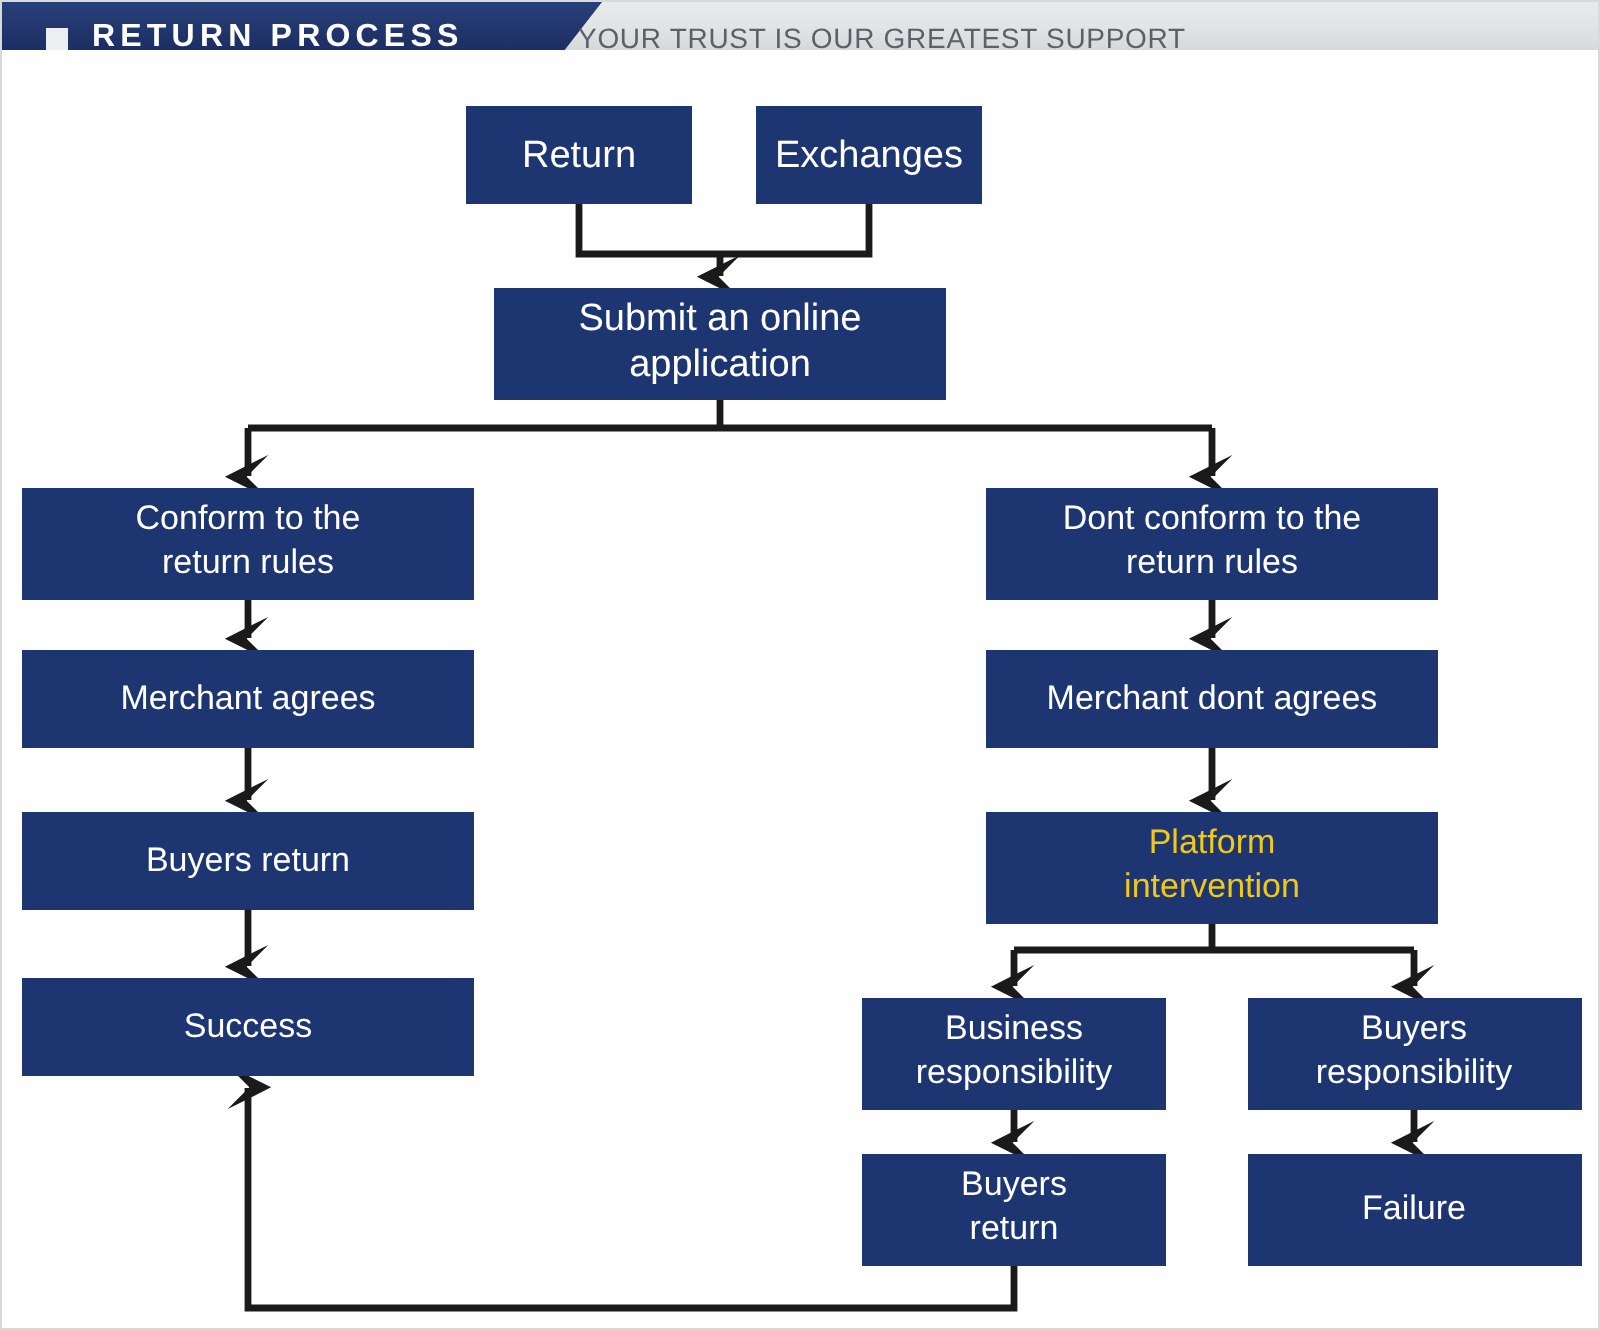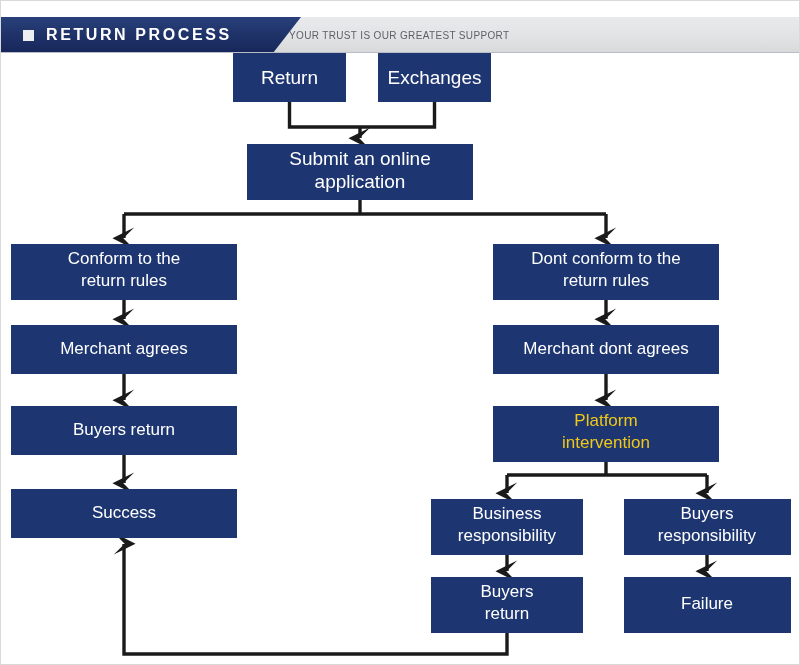--- a/index.html
+++ b/index.html
@@ -17,23 +17,23 @@
     background: #ffffff;
     border: 1px solid #d9d9d9;
     box-sizing: border-box;
     overflow: hidden;
   }
 
   
   #header-bar {
     position: absolute;
     left: 0;
-    top: 16px;
-    width: 800px;
-    height: 36px;
+    top: 0;
+    width: 800px;
+    height: 24px;
     background: linear-gradient(to bottom, #e9eaec 0%, #e2e3e5 55%, #d7d8da 100%);
     overflow: hidden;
   }
   #header-bar-underline {
     position: absolute;
     left: 0;
     top: 35px;
     width: 800px;
     height: 2px;
     background: #b9bcc4;
@@ -67,21 +67,21 @@
     letter-spacing: 2.6px;
     white-space: nowrap;
   }
   #header-subtitle {
     position: absolute;
     left: 288px;
     top: 0;
     height: 36px;
     line-height: 37px;
     color: #5e6068;
-    font-size: 10px;
+    font-size: 14px;
     letter-spacing: 0.35px;
     white-space: nowrap;
   }
 
   
   #flow-svg {
     position: absolute;
     left: 0;
     top: 36px;
     width: 800px;

